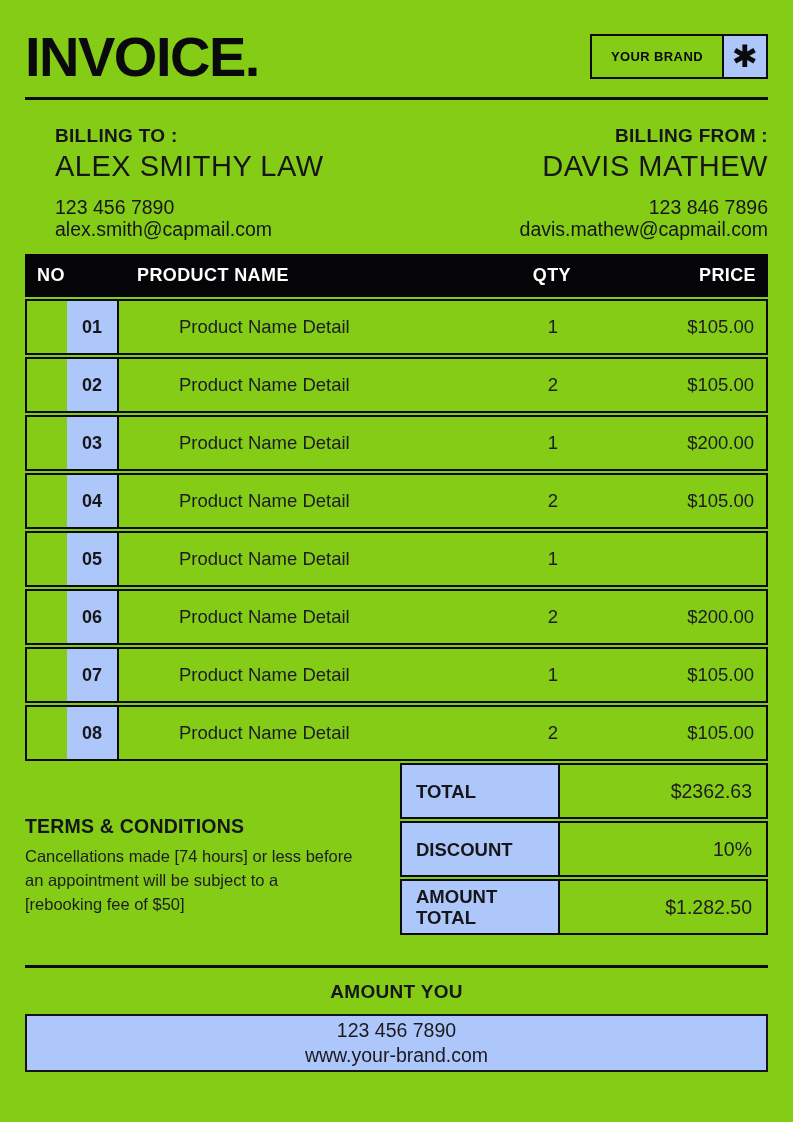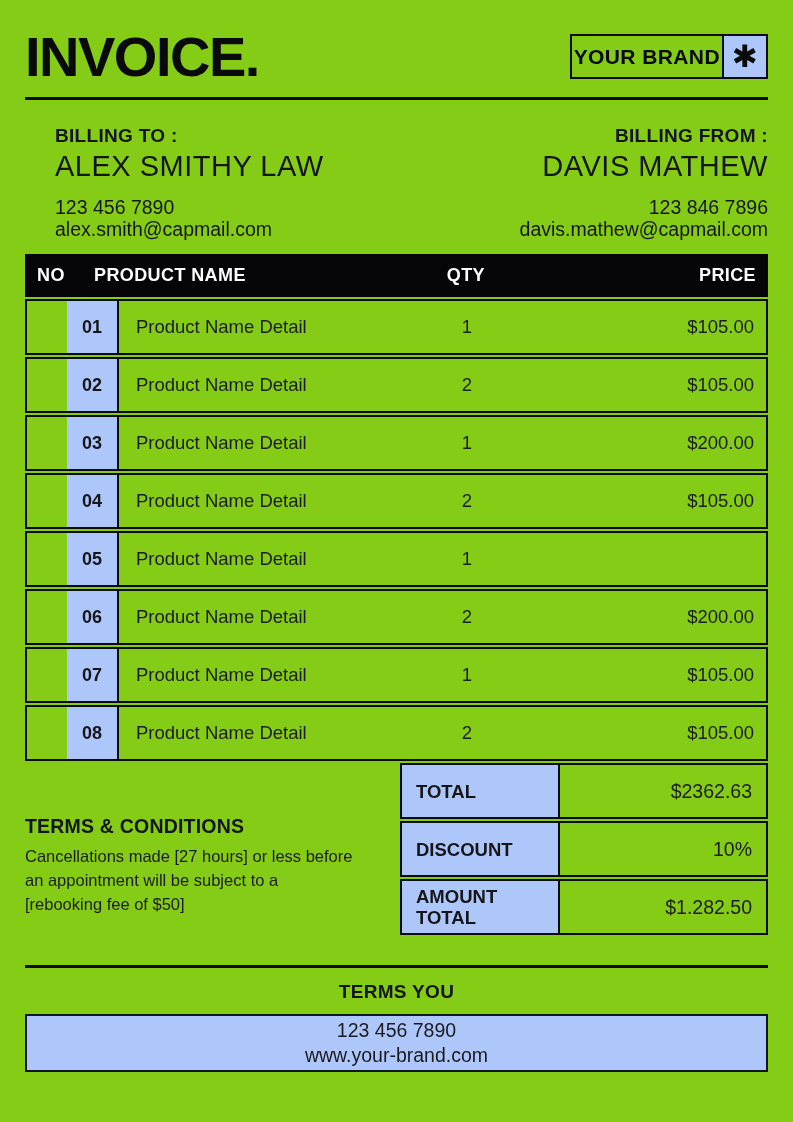--- a/index.html
+++ b/index.html
@@ -8,35 +8,35 @@
   .page {
     width:793px; height:1122px; margin:0 auto; background:#84cc16;
     font-family:"Liberation Sans","DejaVu Sans",sans-serif; color:#16161a;
     padding:26px 25px 0; overflow:hidden; position:relative;
   }
 
   
   .hdr { display:flex; justify-content:space-between; align-items:center; }
   .title { font-size:56px; font-weight:bold; letter-spacing:-1.5px; line-height:1.1; margin:0; color:#0a0a0d; }
   .brand-badge { display:flex; border:2.5px solid var(--ink); height:45px; align-items:stretch; }
-  .brand-label { display:flex; align-items:center; padding:0 2px; font-weight:bold; font-size:21px; letter-spacing:.4px; color:#0a0a0d;border-radius:9px; }
+  .brand-label { display:flex; align-items:center; padding:0 19px; font-weight:bold; font-size:13px; letter-spacing:.4px; color:#0a0a0d;border-radius:9px; }
   .brand-mark { width:44px; background:var(--accent); border-left:2.5px solid var(--ink); display:flex; align-items:center; justify-content:center; font-size:31px; color:#0a0a0d; line-height:1; }
 
   .rule { height:3px; background:#0e0e12; margin-top:9px; }
 
   
   .billing { display:flex; justify-content:space-between; margin-top:25px;margin-left:30px; }
   .bill-col.right { text-align:right; }
   .bill-heading { font-weight:bold; font-size:19px; letter-spacing:.3px; }
   .bill-name { font-size:29px; margin-top:3px; letter-spacing:.5px; font-weight:400; }
   .bill-contact { margin-top:13px; font-size:19.5px; line-height:1.17; }
 
   
   .items { margin-top:13px; }
-  .grid-cols { display:grid; grid-template-columns:52px 288px 120px 1fr; align-items:center; }
+  .grid-cols { display:grid; grid-template-columns:52px 288px 120px 1fr; align-items:center;gap:43px; }
   .items-head { background:#050507; color:#fff; height:43px; font-weight:bold; font-size:18px; letter-spacing:.4px; }
   .h-no { text-align:center; }
   .h-product { padding-left:17px; }
   .h-qty { text-align:right; }
   .h-price { text-align:right; padding-right:12px; }
   .item-row { border:2.5px solid var(--ink); height:56px; margin-top:2px; font-size:18.5px;padding-left:40px; }
   .item-no { background:var(--accent); border-right:2.5px solid var(--ink); height:100%; display:flex; align-items:center; justify-content:center; font-weight:bold; font-size:18px; }
   .item-product { padding-left:17px; color:#1d1d21; }
   .item-qty { text-align:center; color:#1d1d21; }
   .item-price { text-align:right; padding-right:12px; color:#1d1d21; }
@@ -144,38 +144,38 @@
       <div class="item-product">Product Name Detail</div>
       <div class="item-qty">2</div>
       <div class="item-price">$105.00</div>
     </div>
       </div>
   </div>
 
   <div class="bottom">
     <div class="terms">
       <div class="terms-heading">TERMS &amp; CONDITIONS</div>
-      <p class="terms-body">Cancellations made [27 hours] or less before an appointment will be subject to a [rebooking fee of $50]</p>
+      <p class="terms-body">Cancellations made [74 hours] or less before an appointment will be subject to a [rebooking fee of $50]</p>
     </div>
     <div class="summary">
         <div class="summary-row">
       <div class="summary-label">TOTAL</div>
       <div class="summary-value">$2362.63</div>
     </div>
         <div class="summary-row">
       <div class="summary-label">DISCOUNT</div>
       <div class="summary-value">10%</div>
     </div>
         <div class="summary-row">
       <div class="summary-label">AMOUNT TOTAL</div>
       <div class="summary-value">$1.282.50</div>
     </div>
       </div>
   </div>
 
   <div class="rule bottom-rule"></div>
-  <div class="thank-you">TERMS YOU</div>
+  <div class="thank-you">AMOUNT YOU</div>
   <div class="footer-bar">
     <div>123 456 7890</div>
     <div>www.your-brand.com</div>
   </div>
 
 </div>
 
 </body></html>

